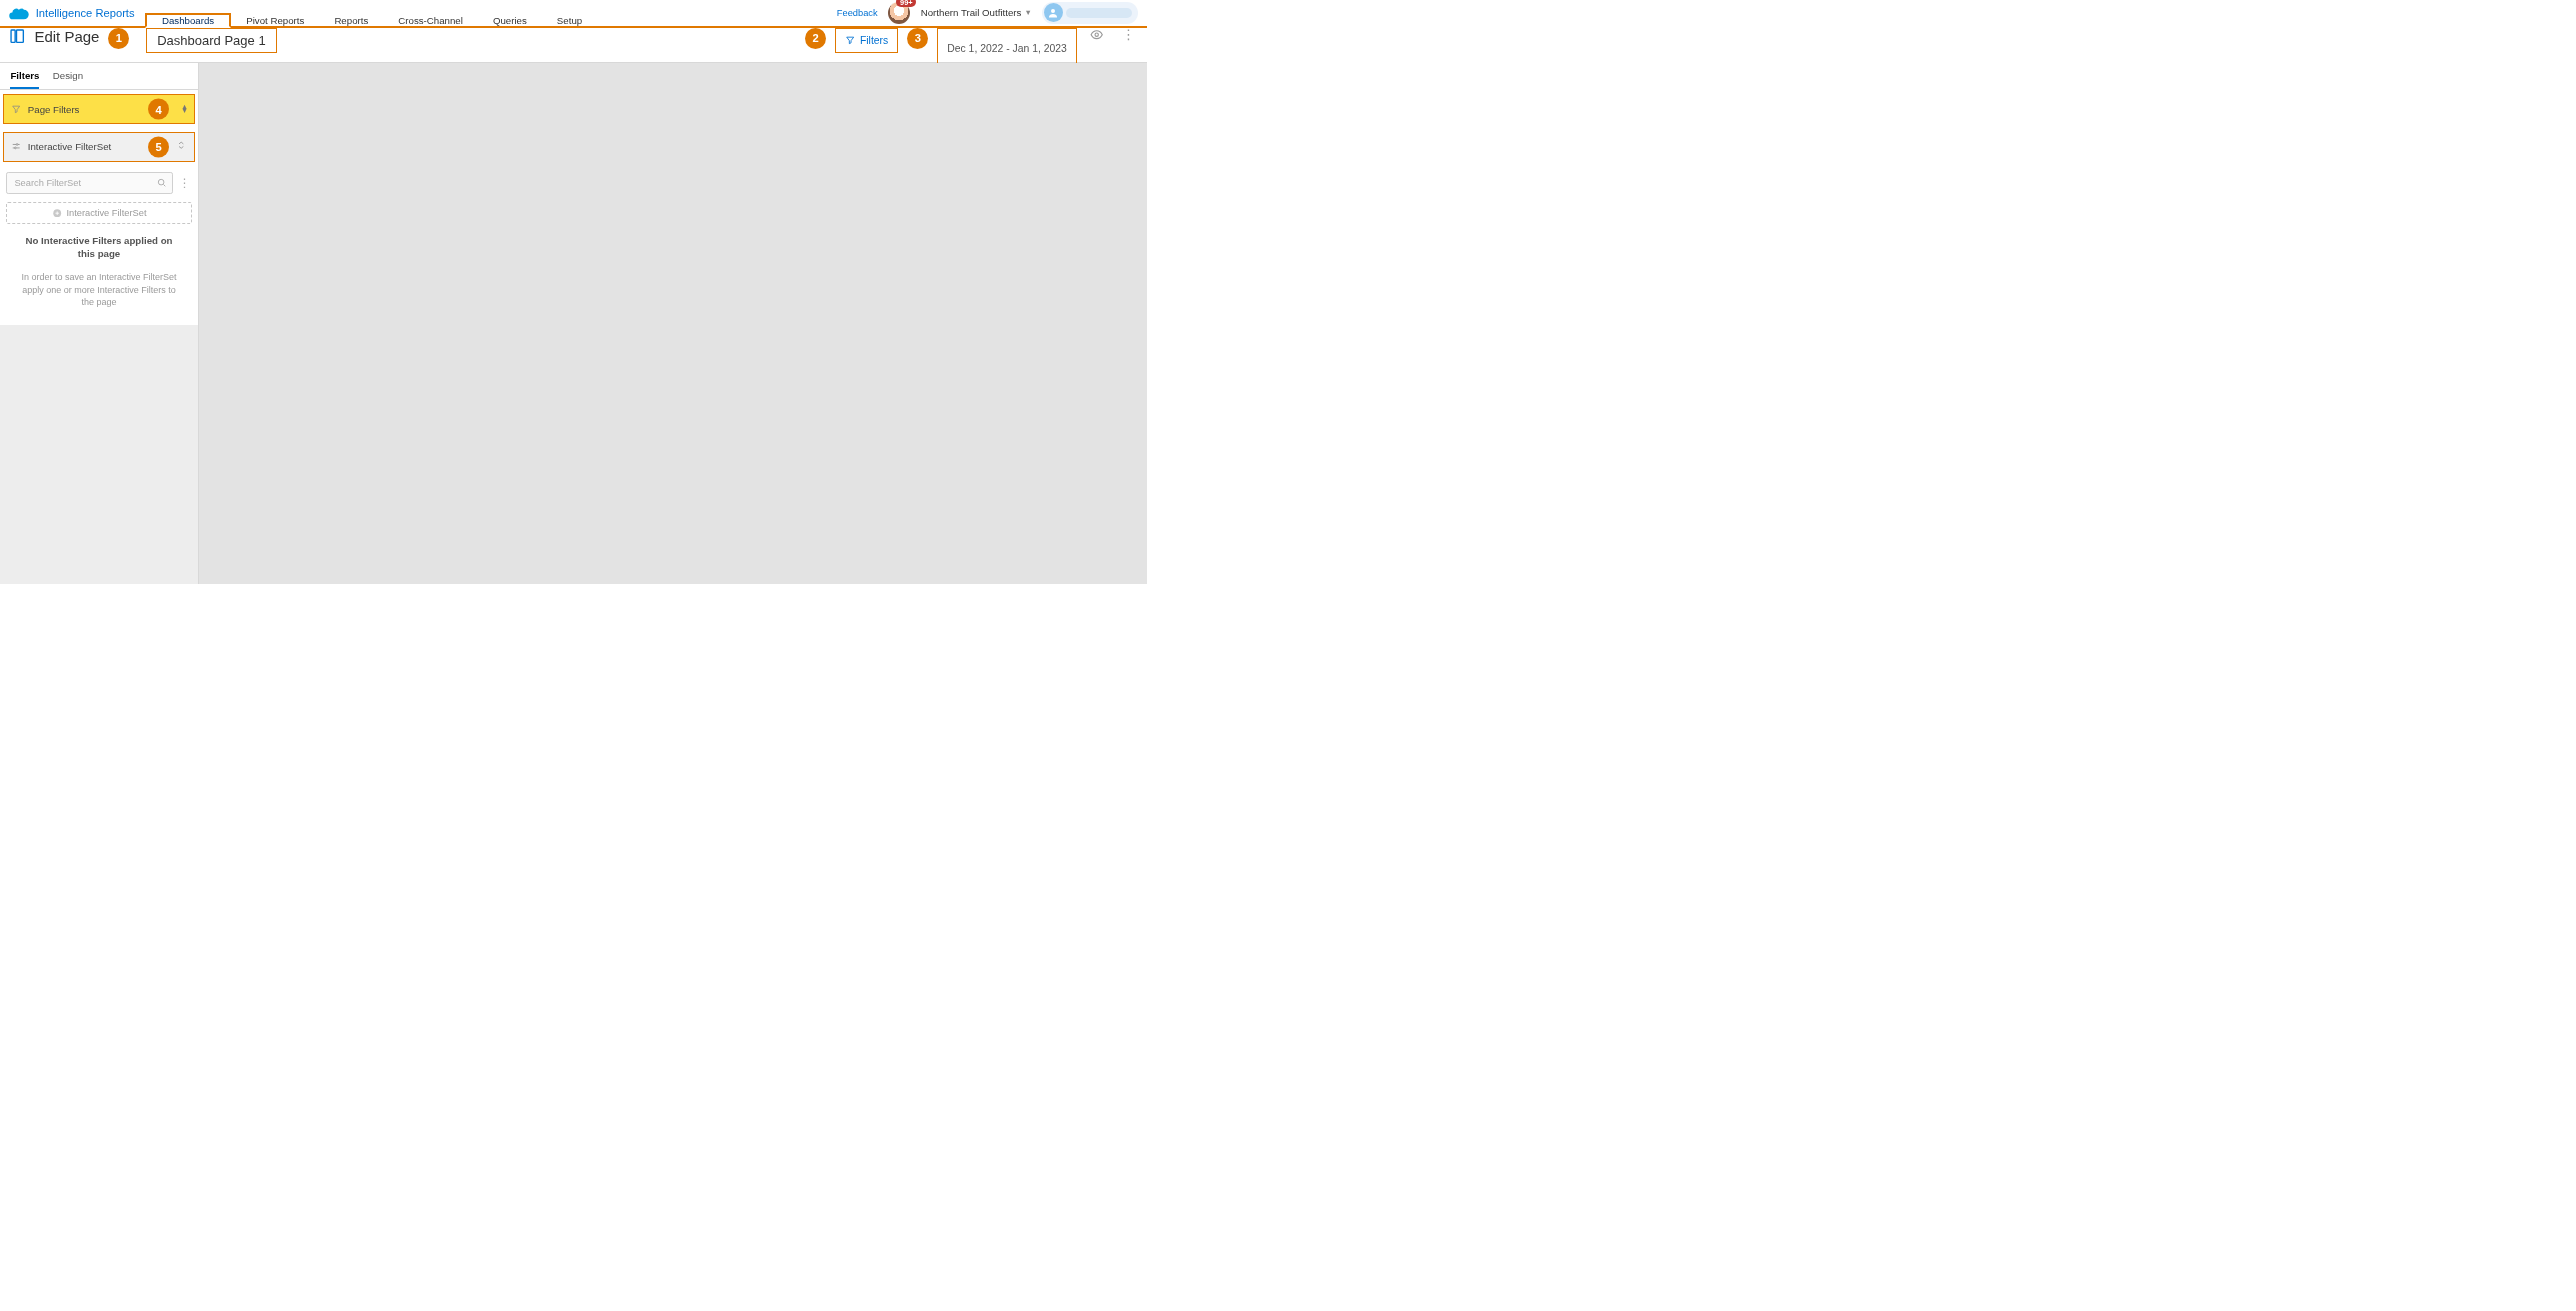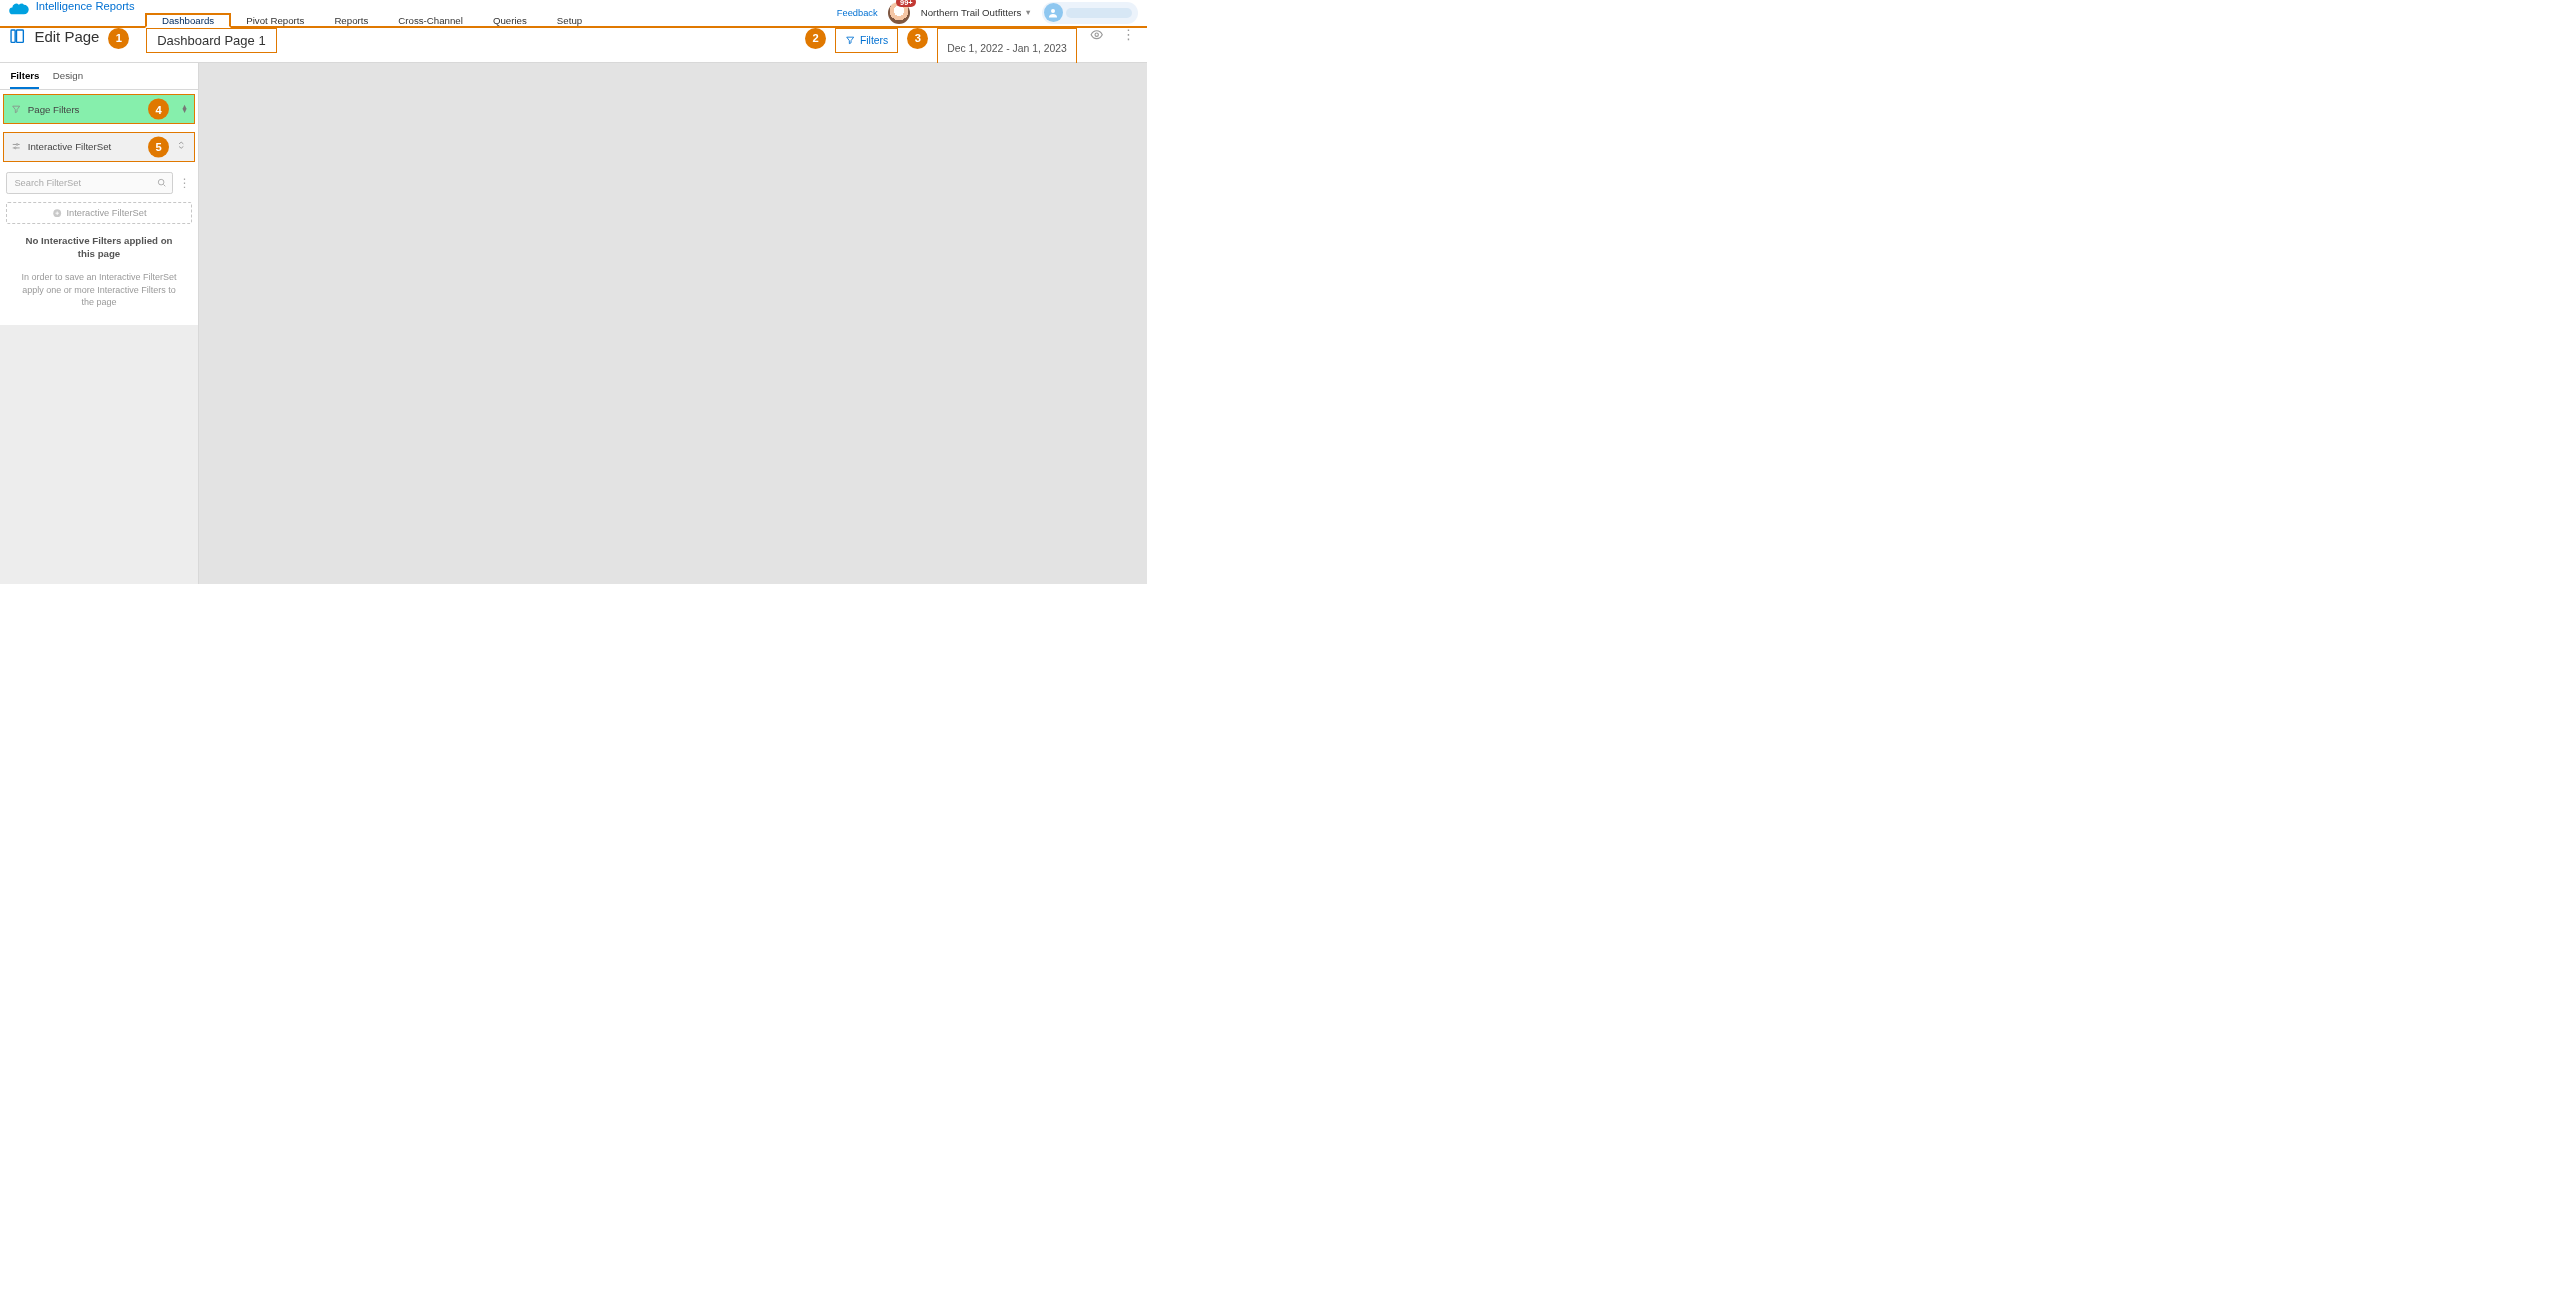--- a/index.html
+++ b/index.html
@@ -31,20 +31,21 @@
   
   .topnav {
     height: 27.5px;
     display: flex;
     align-items: stretch;
     border-bottom: 2.2px solid var(--orange);
     background: #fff;
   }
   .topnav-left {
     display: flex;
+    align-items: center;
     flex: 0 0 auto;
     padding: 0 10.4px 0 7.4px;
     gap: 6px;
     border-bottom: 2.2px solid var(--orange);
     margin-bottom: -2.2px;
   }
   .cloud-logo {
     width: 22.3px; height: 16.4px; color:#00a1e0;
   }
   .brand-title {
@@ -181,21 +182,21 @@
     display:flex; gap:13.4px; padding: 7.4px 10.4px 0 10.4px;
     font-size:9.7px;
   }
   .side-tab { padding-bottom:6px; cursor:pointer; color:#555;}
   .side-tab.active { color:#000; font-weight:600; border-bottom:2.2px solid var(--blue-tab);}
   .side-divider{height:0.7px;background:var(--border);}
 
   .accordion {
     margin:4.5px 3px 3px 3px;
     border:1.5px solid var(--orange);
-    background:#86efac;
+    background:#fde047;
     position:relative;
   }
   .accordion-row{
     display:flex;align-items:center;gap:6px;
     height:28px; padding:0 7.4px;
     font-size:9.7px; color:#444; cursor:pointer;
   }
   .accordion-row svg{width:10.4px;height:10.4px;stroke:#888;fill:none;}
   .accordion-caret{ margin-left:auto; color:#888;}
   .accordion .callout{

